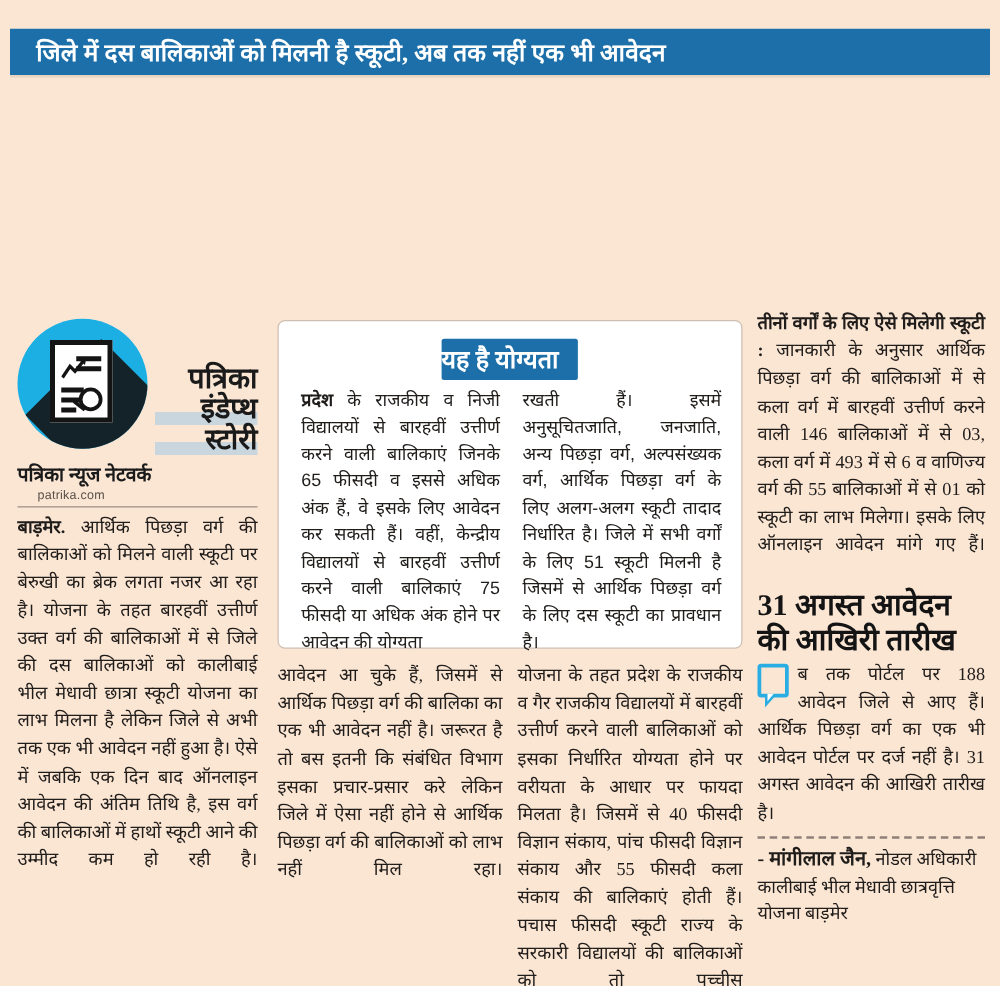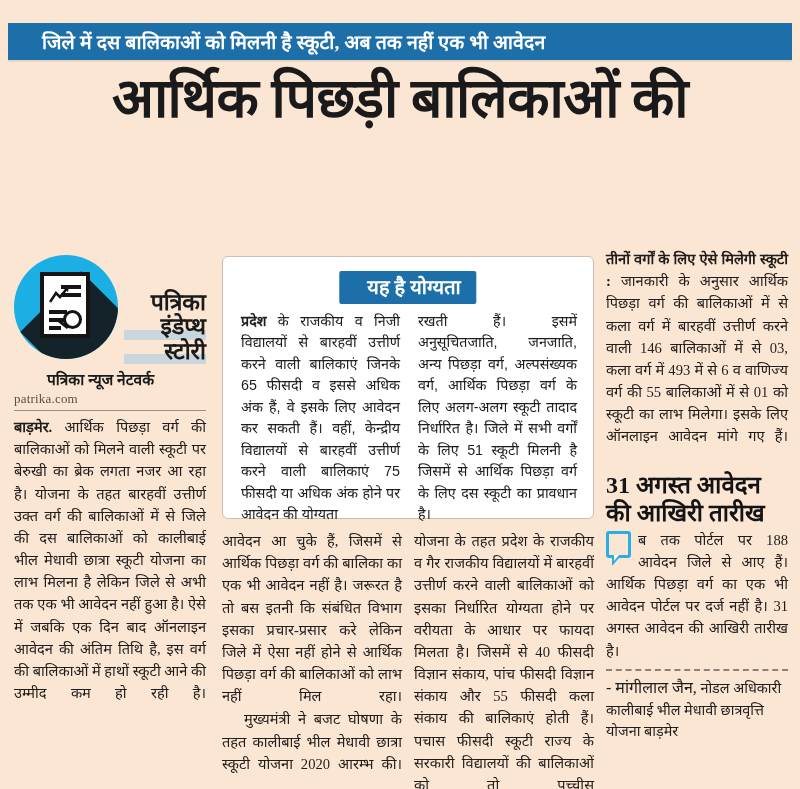--- a/index.html
+++ b/index.html
@@ -19,21 +19,21 @@
     width:784px; height:37px;
     background:#1C6FA8;
     display:flex; align-items:center;
     box-shadow:0 2px 0 rgba(0,0,0,.08);
   }
   .kicker-text{
     color:#ffffff;
     font-size:19.5px;
     font-weight:700;
     letter-spacing:.1px;
-    padding-left:34px;
+    padding-left:21px;
     white-space:nowrap;
     font-family:"Liberation Serif", serif;
   }
 
   
   .headline{
     position:absolute;
     left:0; top:66px;
     width:800px;
     text-align:center;
@@ -129,28 +129,28 @@
   .logo-words span{ display:block; position:relative; z-index:2; }
   .logo-words .w2{ background:linear-gradient(transparent 58%, #c9d6de 58%, #c9d6de 100%); }
   .logo-words .w3{ background:linear-gradient(transparent 58%, #c9d6de 58%, #c9d6de 100%); }
 
   .byline{
     font-family:"Liberation Serif", serif;
     font-weight:700;
     font-size:15.5px;
     color:#1a1a1a;
     margin-top:2px;
-    margin-left:33px;
   }
   .byline-url{
-    font-family:Liberation Serif, serif;
-    font-size:13px;
+    font-family:Liberation Sans, sans-serif;
+    font-size:10px;
     color:#5a5048;
     margin-top:1px;
     letter-spacing:.2px;
+    margin-left:16px;
   }
   .rule{
     border-top:1px solid #9d8f84;
     margin-top:3px;
     margin-bottom:5px;
   }
 
   .story-p{
     font-family:"Liberation Serif", serif;
     font-size:14.6px;
@@ -174,21 +174,21 @@
   }
   .qual-badge{
     position:absolute;
     left:50%; transform:translateX(-50%);
     top:14px;
     background:#1C6FA8;
     color:#fff;
     font-family:"Liberation Serif", serif;
     font-weight:700;
     font-size:20px;
-    padding:2px 16px 4px 28px;
+    padding:2px 16px 4px 0;
     white-space:nowrap;
     border-radius:2px;
   }
   .qual-cols{
     position:absolute;
     left:18px; right:16px;
     top:54px; bottom:8px;
     display:flex;
     gap:18px;
   }
@@ -269,31 +269,30 @@
     border-top:2px dashed #8e8077;
     margin:7px 0 5px 0;
     height:0;
   }
   .attrib{
     font-family:"Liberation Serif", serif;
     font-size:14.4px;
     line-height:1.5;
     color:#1f1c1a;
   }
-  .attrib .name{ font-weight:400; font-size:16px; }
+  .attrib .name{ font-weight:700; font-size:16px; }
 </style>
 </head>
 <body>
 
 <div class="kicker-band">
   <div class="kicker-text">जिले में दस बालिकाओं को मिलनी है स्कूटी, अब तक नहीं एक भी आवेदन</div>
 </div>
 
 <div class="headline">
-  <span class="l1">आर्थिक पिछड़ी बालिकाओं की</span>
 </div>
 
 <div class="body-region">
 
   <div class="col-left">
 
     <div class="logo-row">
       <div class="logo-badge">
         <div class="shade"></div>
         <div class="logo-doc">
@@ -326,21 +325,20 @@
   <div class="qual-box">
     <div class="qual-badge">यह है योग्यता</div>
     <div class="qual-cols">
       <div class="qual-col"><b>प्रदेश</b> <span>के राजकीय व निजी विद्यालयों से बारहवीं उत्तीर्ण करने वाली बालिकाएं जिनके 65 फीसदी व इससे अधिक अंक हैं, वे इसके लिए आवेदन कर सकती हैं। वहीं, केन्द्रीय विद्यालयों से बारहवीं उत्तीर्ण करने वाली बालिकाएं 75 फीसदी या अधिक अंक होने पर आवेदन की योग्यता</span></div>
       <div class="qual-col">रखती हैं। इसमें अनुसूचितजाति, जनजाति, अन्य पिछड़ा वर्ग, अल्पसंख्यक वर्ग, आर्थिक पिछड़ा वर्ग के लिए अलग-अलग स्कूटी तादाद निर्धारित है। जिले में सभी वर्गों के लिए 51 स्कूटी मिलनी है जिसमें से आर्थिक पिछड़ा वर्ग के लिए दस स्कूटी का प्रावधान है।</div>
     </div>
   </div>
 
   <div class="col-mid">
     <p class="story-p">आवेदन आ चुके हैं, जिसमें से आर्थिक पिछड़ा वर्ग की बालिका का एक भी आवेदन नहीं है। जरूरत है तो बस इतनी कि संबंधित विभाग इसका प्रचार-प्रसार करे लेकिन जिले में ऐसा नहीं होने से आर्थिक पिछड़ा वर्ग की बालिकाओं को लाभ नहीं मिल रहा।</p>
-    <p class="story-p">मुख्यमंत्री ने बजट घोषणा के तहत कालीबाई भील मेधावी छात्रा स्कूटी योजना 2020 आरम्भ की।</p>
   </div>
 
   <div class="col-mid2">
     <p class="story-p">योजना के तहत प्रदेश के राजकीय व गैर राजकीय विद्यालयों में बारहवीं उत्तीर्ण करने वाली बालिकाओं को इसका निर्धारित योग्यता होने पर वरीयता के आधार पर फायदा मिलता है। जिसमें से 40 फीसदी विज्ञान संकाय, पांच फीसदी विज्ञान संकाय और 55 फीसदी कला संकाय की बालिकाएं होती हैं। पचास फीसदी स्कूटी राज्य के सरकारी विद्यालयों की बालिकाओं को तो पच्चीस</p>
   </div>
 
   <div class="col-right">
     <p class="story-p"><b>तीनों वर्गों के लिए ऐसे मिलेगी स्कूटी :</b> <span>जानकारी के अनुसार आर्थिक पिछड़ा वर्ग की बालिकाओं में से कला वर्ग में बारहवीं उत्तीर्ण करने वाली 146 बालिकाओं में से 03, कला वर्ग में 493 में से 6 व वाणिज्य वर्ग की 55 बालिकाओं में से 01 को स्कूटी का लाभ मिलेगा। इसके लिए ऑनलाइन आवेदन मांगे गए हैं।</span></p>
 
     <div class="sub-head">

